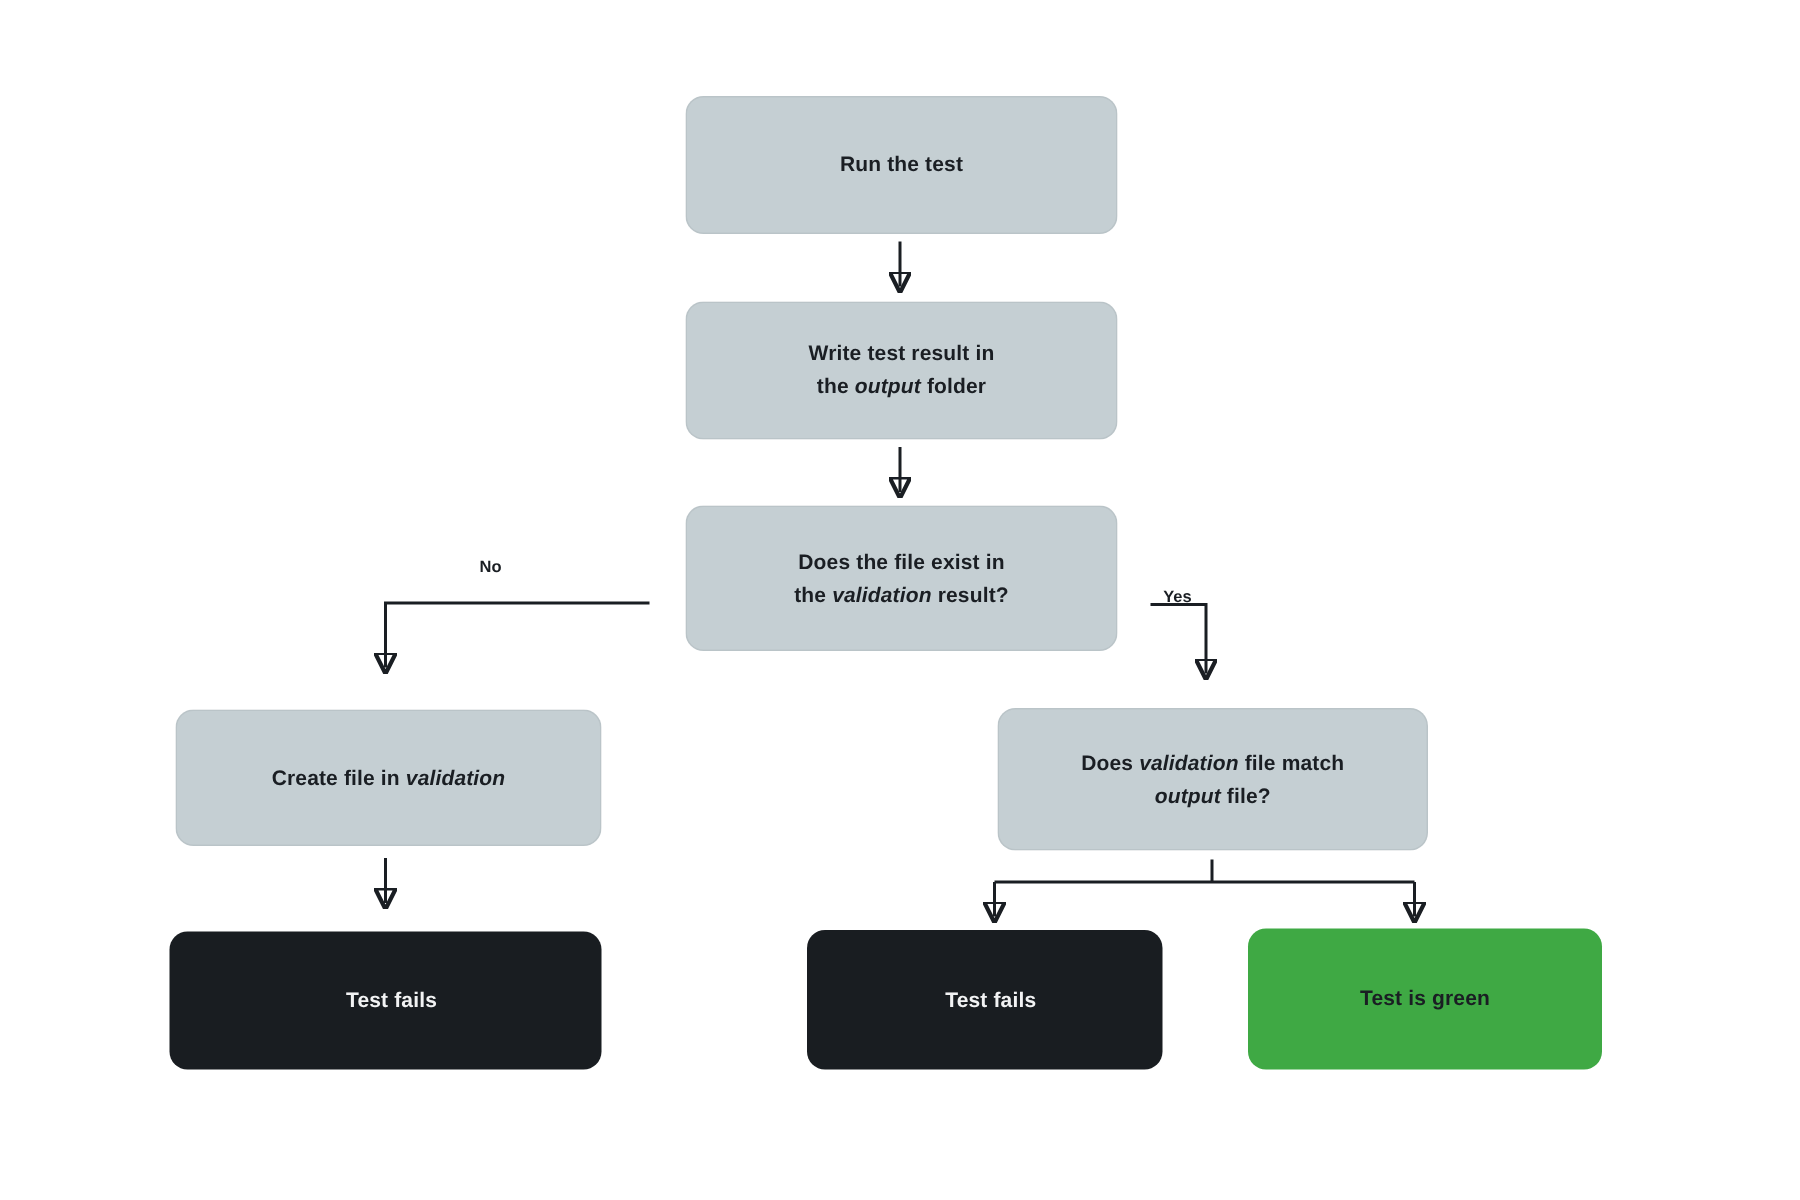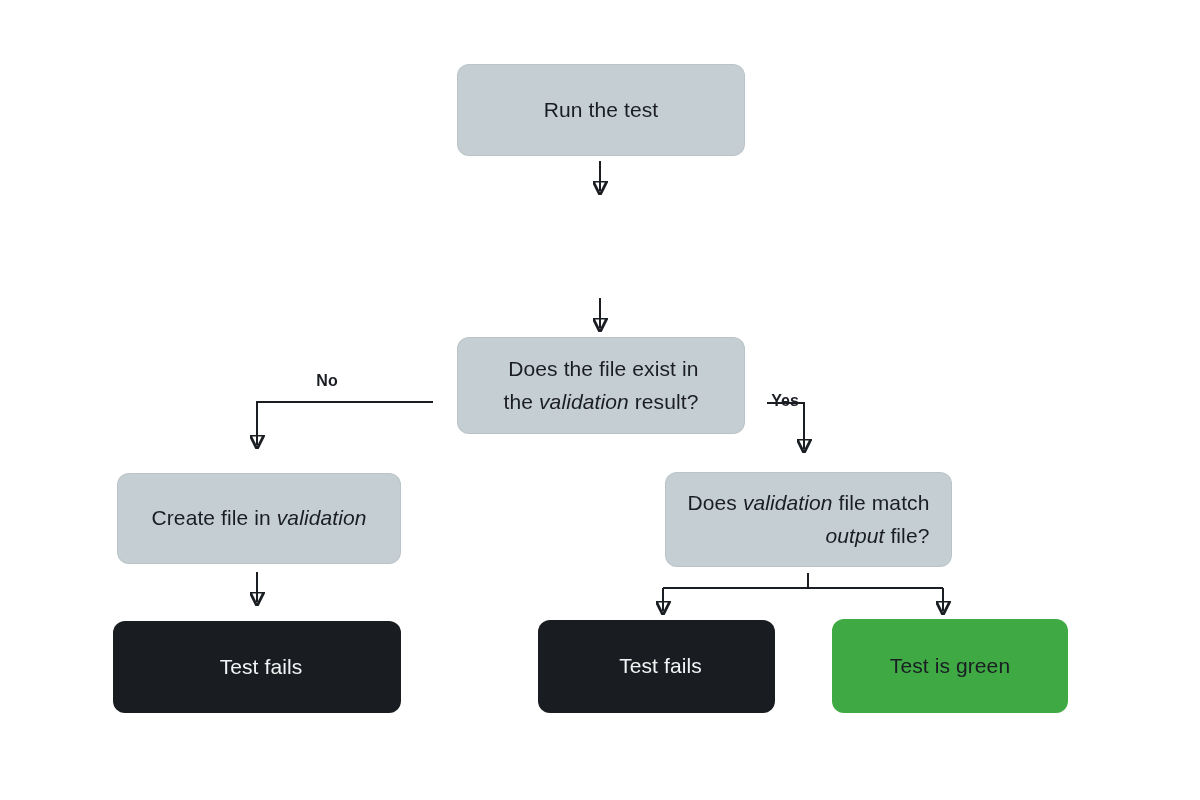--- a/index.html
+++ b/index.html
@@ -32,24 +32,24 @@
   .connectors path, .connectors line {
     stroke: var(--connector);
     stroke-width: 2;
     fill: none;
   }
   .node {
     position: absolute;
     display: flex;
     align-items: center;
     justify-content: center;
-    text-align: right;
+    text-align: center;
     border-radius: 12px;
-    font-size: 21px;
-    font-weight: 400;
+    font-size: 14px;
+    font-weight: 700;
     line-height: 1.55;
     letter-spacing: 0.1px;
     padding: 8px 18px;
     white-space: pre-line;
   }
   .node.process {
     background: var(--box-gray);
     color: var(--text-dark);
     border: 1px solid rgba(0,0,0,0.05);
   }
@@ -58,21 +58,21 @@
     color: var(--text-light);
     padding-left: 26px;
   }
   .node.success {
     background: var(--box-green);
     color: var(--text-dark);
   }
   .node em { font-style: italic; }
   .edge-label {
     position: absolute;
-    font-size: 16px;
+    font-size: 11px;
     font-weight: 600;
     color: var(--text-dark);
     text-align: center;
   }
 </style>
 </head>
 <body>
 
 <div class="canvas">
 
@@ -88,20 +88,22 @@
     <path d="M767 403 H804 V449" marker-end="url(#arrow)"></path>
     <path d="M257 572 V602" marker-end="url(#arrow)"></path>
     <path d="M808 573 V588"></path>
     <path d="M663 588 H943"></path>
     <path d="M663 588 V611" marker-end="url(#arrow)"></path>
     <path d="M943 588 V611" marker-end="url(#arrow)"></path>
   </svg>
 
   <div class="node process" style="left:457px; top:64px; width:288px; height:92px;"><span><span>Run the test</span></span></div>
 
+  <div class="node process" style="left:457px; top:201px; width:288px; height:92px;"><span><span>Write test result in
+the </span><em>output</em><span> folder</span></span></div>
 
   <div class="node process" style="left:457px; top:337px; width:288px; height:97px;"><span><span>Does the file exist in
 the </span><em>validation</em><span> result?</span></span></div>
 
   <div class="node process" style="left:117px; top:473px; width:284px; height:91px;"><span><span>Create file in </span><em>validation</em></span></div>
 
   <div class="node process" style="left:665px; top:472px; width:287px; height:95px;"><span><span>Does </span><em>validation</em><span> file match
 </span><em>output</em><span> file?</span></span></div>
 
   <div class="node fail" style="left:113px; top:621px; width:288px; height:92px;"><span><span>Test fails</span></span></div>

